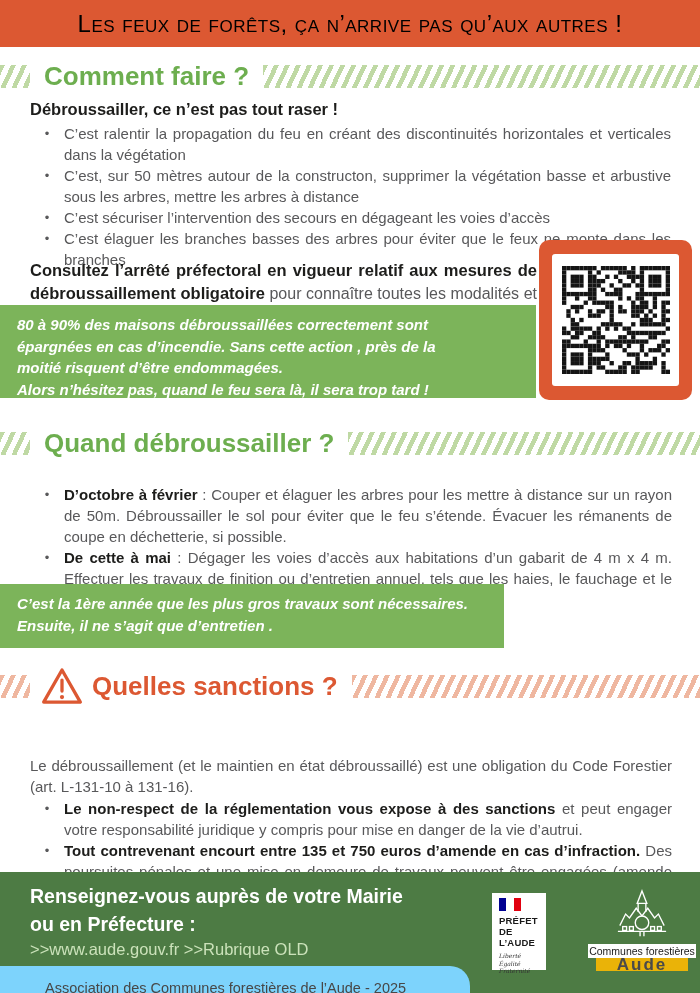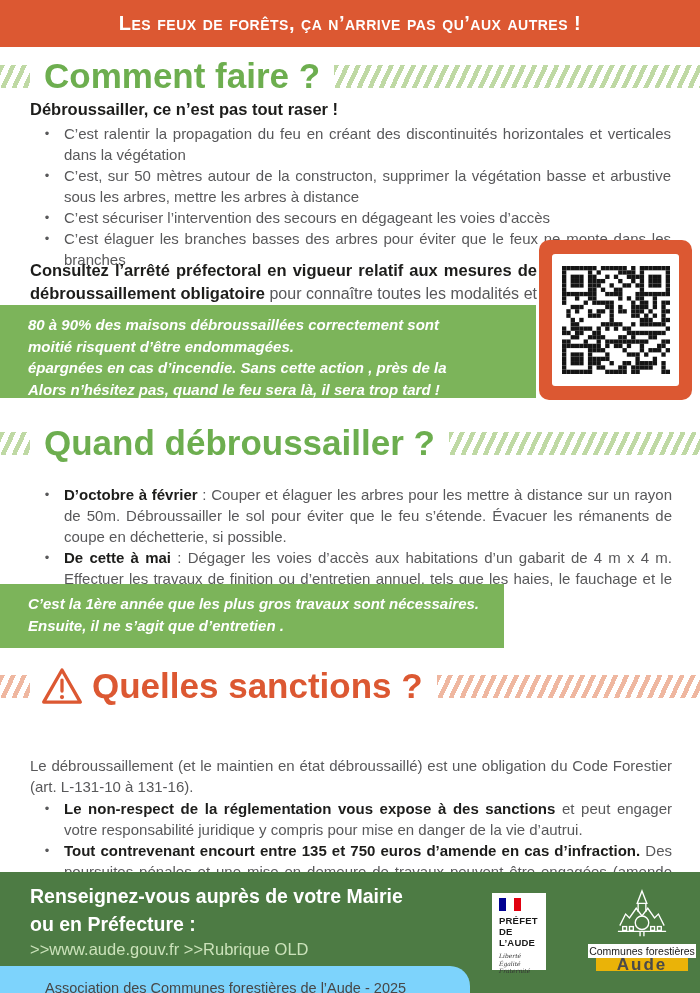--- a/index.html
+++ b/index.html
@@ -6,36 +6,36 @@
   .page {
     position:relative; width:700px; height:993px; background:#fff; overflow:hidden;
     font-family:"Liberation Sans", sans-serif;
   }
   
   .banner {
     position:absolute; top:0; left:0; width:700px; height:47px;
     background:#DC5832; display:flex; align-items:center; justify-content:center;
   }
   .banner span {
-    color:#ffffff; font-weight:bold; font-size:20px; letter-spacing:.5px;
+    color:#000000; font-weight:normal; font-size:24px; letter-spacing:.5px;
     font-variant:small-caps;
   }
   
   .head-row {
     position:absolute; left:0; width:700px; height:44px;
     display:flex; align-items:center;
   }
   .hatch {
     height:23px;
     background:repeating-linear-gradient(115deg, var(--hc) 0 4.5px, transparent 4.5px 10px);
   }
   .hatch-left  { width:30px; flex:0 0 30px; }
   .hatch-right { flex:1; margin-left:14px; }
   .head-row h2 {
-    margin:0 0 0 14px; font-size:35px; font-weight:bold; white-space:nowrap;
+    margin:0 0 0 14px; font-size:26px; font-weight:bold; white-space:nowrap;
   }
   .green-row  { --hc:#BFD9A4; }
   .green-row h2 { color:#6DAE4F; }
   .orange-row { --hc:#EFB7A0; }
   .orange-row h2 { color:#DC5832; margin-left:8px; }
   .warn-icon { margin-left:10px; width:44px; height:41px; flex:0 0 44px; }
   
   .body-block { position:absolute; color:#58585A; font-size:15px; line-height:21px; }
   .intro-bold { color:#1D1D1B; font-weight:bold; font-size:16.5px; margin-bottom:3px; }
   ul.blist { list-style:none; margin:0; padding:0; }
@@ -56,21 +56,21 @@
   }
   .qr-inner {
     width:127px; height:132px; background:#fff; border-radius:3px;
     display:flex; align-items:center; justify-content:center;
   }
   .qr-code { width:108px; height:108px; }
   
   .greenbox {
     position:absolute; left:0; background:#7CB45A; color:#fff;
     font-style:italic; font-weight:bold; font-size:15px; line-height:21.5px;
-    box-sizing:border-box; padding:9px 14px 9px 28px;
+    box-sizing:border-box; padding:9px 14px 9px 17px;
   }
   .gb1 { top:305px; width:536px; height:93px; }
   .gb2 { top:584px; width:504px; height:64px; }
   
   .c-comment   { top:99px;  left:30px; width:641px; }
   .c-quand     { top:484px; left:30px; width:642px; }
   .c-sanctions { top:727px; left:30px; width:642px; }
   .c-sanctions .sintro { text-align:justify; margin-bottom:1px;margin-top:28px; }
   .row-comment   { top:54px; }
   .row-quand     { top:421px; }
@@ -478,22 +478,22 @@
             <rect x="80" y="120" width="5" height="5"></rect>
             <rect x="85" y="120" width="5" height="5"></rect>
             <rect x="115" y="120" width="5" height="5"></rect>
             <rect x="120" y="120" width="5" height="5"></rect>
           </svg></div>
     </div>
   </div>
 
   <div class="greenbox gb1">
     <div>80 à 90% des maisons débroussaillées correctement sont</div>
+    <div>épargnées en cas d’incendie. Sans cette action , près de la</div>
     <div>moitié risquent d’être endommagées.</div>
-    <div>épargnées en cas d’incendie. Sans cette action , près de la</div>
     <div>Alors n’hésitez pas, quand le feu sera là, il sera trop tard !</div>
   </div>
 
   <div class="head-row green-row row-quand">
     <span class="hatch hatch-left"></span>
     <h2>Quand débroussailler ?</h2>
     <span class="hatch hatch-right"></span>
   </div>
 
   <div class="body-block c-quand">

